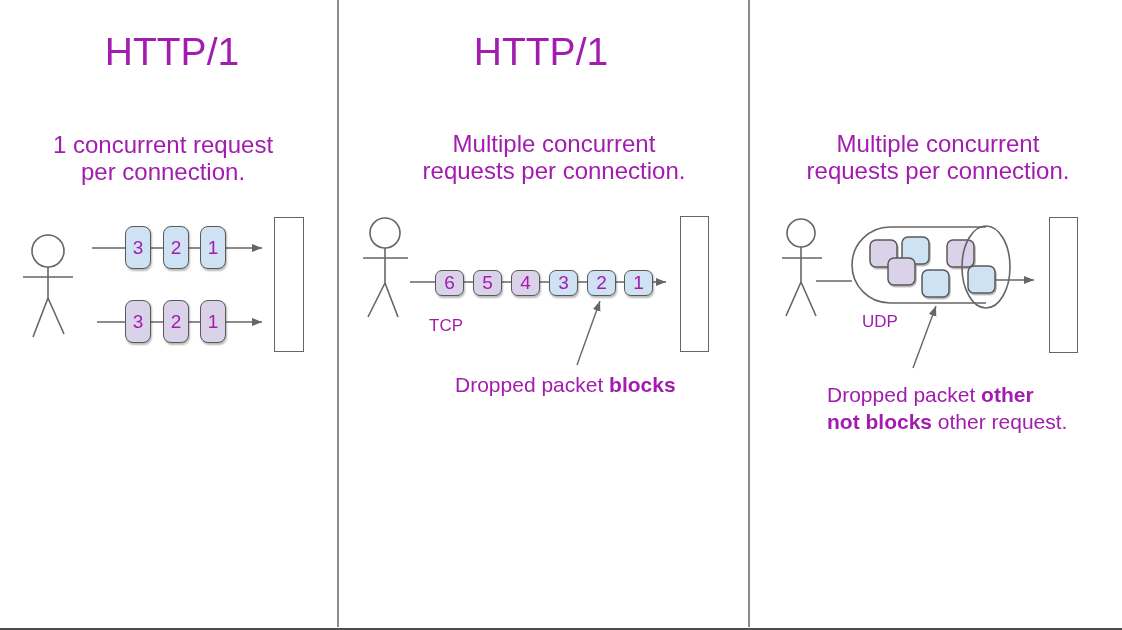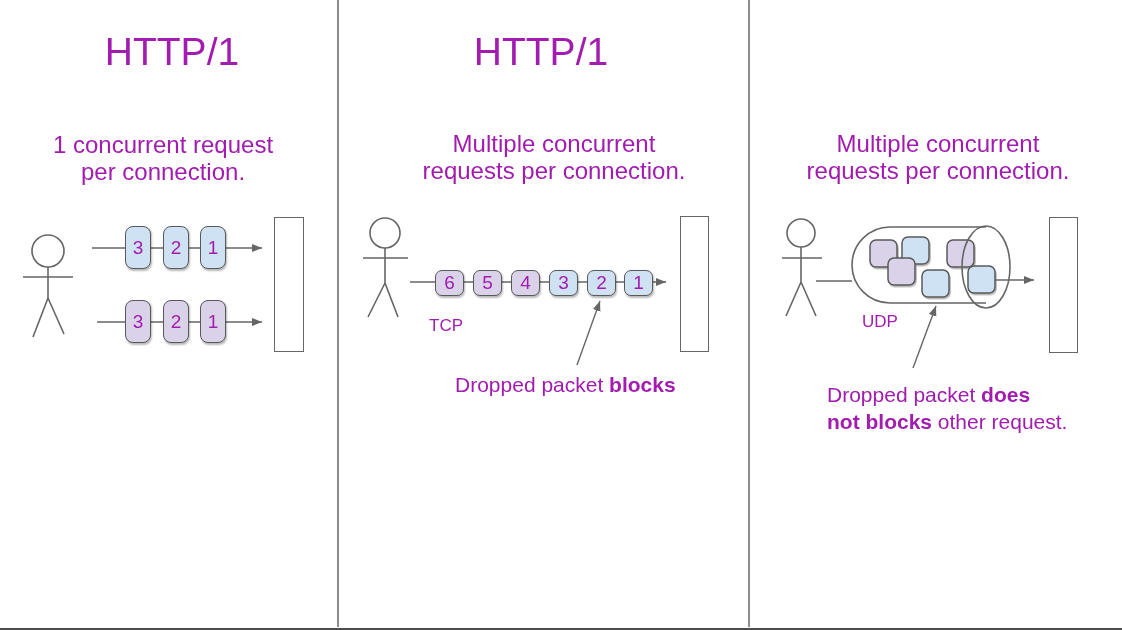--- a/index.html
+++ b/index.html
@@ -121,18 +121,18 @@
   </div>
 
   <div class="subtitle" style="left:788px;top:130px;">Multiple concurrent
 requests per connection.</div>
 
   <div class="proto" style="left:862px;top:312px;">UDP</div>
   <div class="server" style="left:1049px;top:217px;width:29px;height:136px;"></div>
 
   <div class="ann" style="left:827px;top:381px;width:260px;">
     <span>Dropped packet</span>
-    <b>does</b><br>
+    <b>other</b><br>
     <b>not blocks</b>
     <span>other request.</span>
   </div>
 
 </div>
 
 </body></html>

